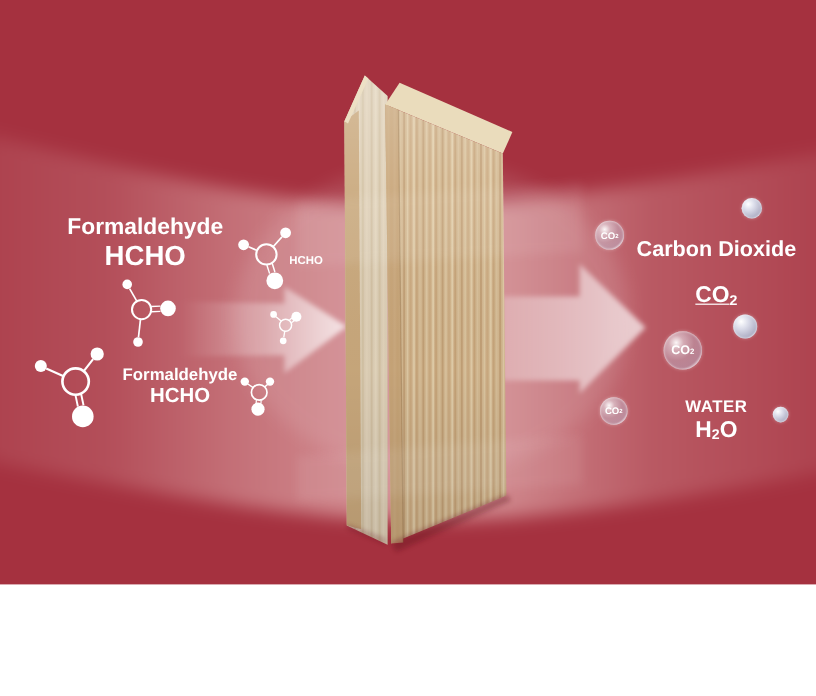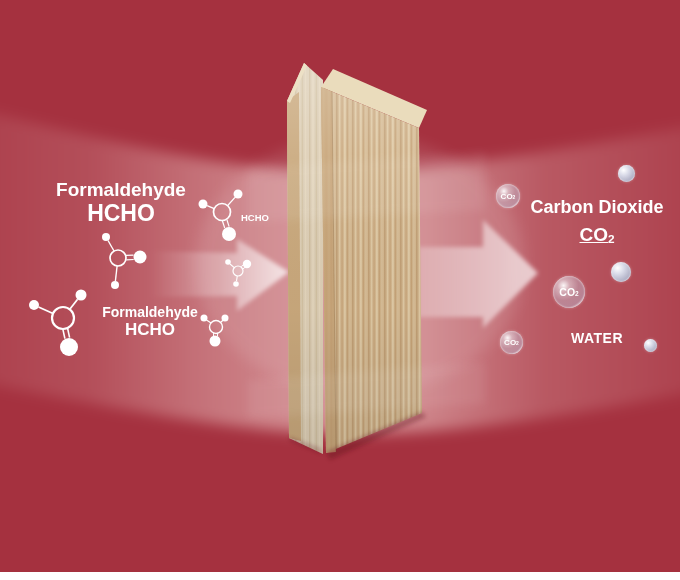--- a/index.html
+++ b/index.html
@@ -1,35 +1,35 @@
 <!DOCTYPE html>
 <html><head>
 <meta charset="utf-8">
 <style>
   html,body{margin:0;padding:0;background:#fff;}
   .stage{
-    position:relative;width:680px;height:572px;overflow:hidden;
+    position:relative;width:680px;height:487px;overflow:hidden;
     font-family:"Liberation Sans",sans-serif;
     background:#A5313F;
   }
   .stage svg.scene{position:absolute;left:0;top:0;}
   .txt{position:absolute;color:#fff;text-align:center;line-height:1.05;
        -webkit-font-smoothing:antialiased;}
   .txt .l1{display:block;}
   .txt .l2{display:block;}
   .lbl-primary{left:36px;top:180px;width:170px;}
   .lbl-primary .l1{font-size:19px;font-weight:bold;}
   .lbl-primary .l2{font-size:23px;font-weight:bold;margin-top:1px;}
   .lbl-secondary{left:85px;top:305px;width:130px;}
   .lbl-secondary .l1{font-size:14px;font-weight:bold;}
   .lbl-secondary .l2{font-size:17px;font-weight:bold;margin-top:1px;}
   .lbl-tag{left:241px;top:213px;width:40px;font-size:9.5px;font-weight:bold;text-align:left;}
   .lbl-co2{left:517px;top:183px;width:160px;}
   .lbl-co2 .l1{font-size:18px;font-weight:bold;margin-top:15px;}
-  .lbl-co2 .l2{font-size:19px;font-weight:bold;margin-top:8px;text-decoration:underline;}
+  .lbl-co2 .l2{font-size:19px;font-weight:bold;margin-top:20px;text-decoration:underline;}
   .lbl-water{left:537px;top:331px;width:120px;}
   .lbl-water .l1{font-size:14px;font-weight:bold;letter-spacing:.5px;}
   .lbl-water .l2{font-size:19px;font-weight:bold;margin-top:3px;}
   .txt sub{font-size:62%;vertical-align:baseline;position:relative;top:.22em;}
   .bubble{
     position:absolute;border-radius:50%;
     display:flex;align-items:center;justify-content:center;
     color:#fff;font-weight:bold;
     background:
       radial-gradient(circle at 33% 30%,
@@ -210,20 +210,21 @@
 
   <div class="txt lbl-tag">HCHO</div>
 
   <div class="txt lbl-co2">
     <span class="l1">Carbon Dioxide</span>
     <span class="l2"><span>CO</span><sub>2</sub></span>
   </div>
 
   <div class="txt lbl-water">
     <span class="l1">WATER</span>
+    <span class="l2"><span>H</span><sub>2</sub><span>O</span></span>
   </div>
 
   <div class="bubble" style="left:496px;top:184px;width:24px;height:24px;font-size:8px;">
       <span>CO</span>
       <sub>2</sub>
     </div>
 
   <div class="bubble solid" style="left:618px;top:165px;width:17px;height:17px;"></div>
 
   <div class="bubble" style="left:553px;top:276px;width:32px;height:32px;font-size:10.5px;">

